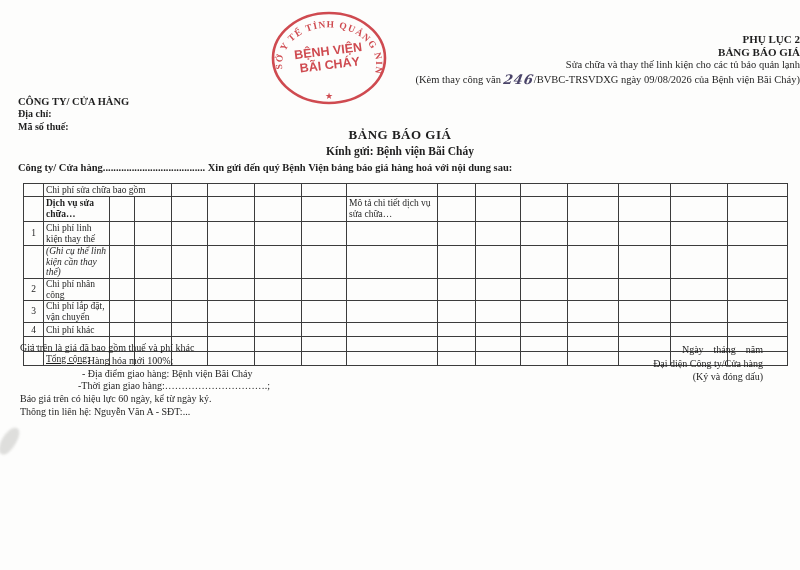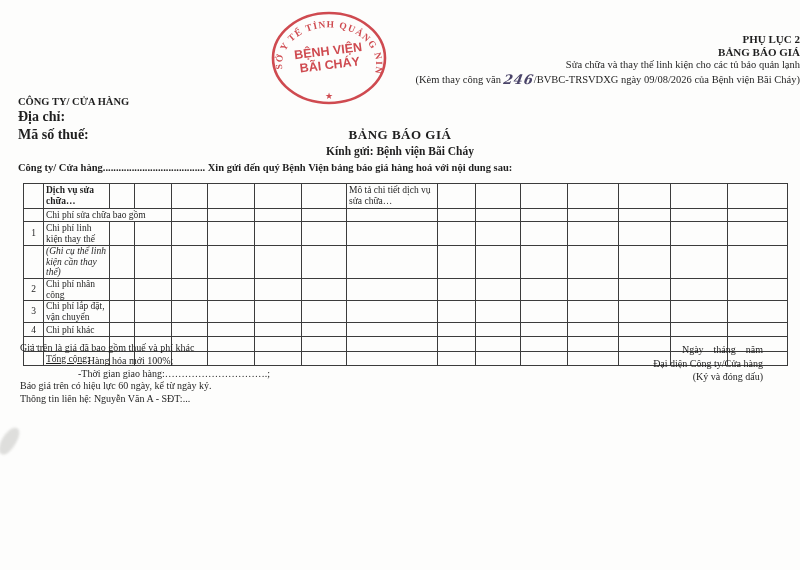--- a/index.html
+++ b/index.html
@@ -22,21 +22,21 @@
     font-style:italic;font-weight:600;
     font-size:13px;color:#4a4468;
     transform:skewX(-10deg) translateY(1px);
     letter-spacing:1px;
   }
   
   .stamp{position:absolute;left:268px;top:8px;width:122px;height:100px;opacity:.82;pointer-events:none;}
   
   .company{position:absolute;left:18px;top:95px;font-weight:bold;line-height:1.25;}
   .company .l1{font-size:10.5px;}
-  .company .l2,.company .l3{font-size:14px;}
+  .company .l2,.company .l3{font-size:10px;}
   
   .title-block{position:absolute;top:127px;left:0;width:100%;text-align:center;line-height:1.3;}
   .title-block .l1{font-weight:bold;font-size:13px;letter-spacing:.5px;}
   .title-block .l2{font-weight:bold;font-size:11.5px;}
   
   .intro{position:absolute;left:18px;top:162px;font-weight:bold;font-size:10.5px;}
   
   .table-wrap{position:absolute;left:23px;top:183px;}
   table{border-collapse:collapse;table-layout:fixed;}
   td{
@@ -114,54 +114,54 @@
           <col style="width: 91px;">
           <col style="width: 38px;">
           <col style="width: 45px;">
           <col style="width: 47px;">
           <col style="width: 51px;">
           <col style="width: 52px;">
           <col style="width: 57px;">
           <col style="width: 60px;">
         </colgroup>
         <tbody>
-          <tr style="height: 25px;">
-            <td></td>
-            <td class="b">Dịch vụ sửa chữa…</td>
-            <td></td>
-            <td></td>
-            <td></td>
-            <td></td>
-            <td></td>
-            <td></td>
-            <td>Mô tả chi tiết dịch vụ sửa chữa…</td>
-            <td></td>
-            <td></td>
-            <td></td>
-            <td></td>
-            <td></td>
-            <td></td>
-            <td></td>
-          </tr>
           <tr style="height: 13px;">
             <td class="c"></td>
             <td colspan="3" style="white-space: nowrap;">Chi phí sửa chữa bao gồm</td>
             <td></td>
             <td></td>
             <td></td>
             <td></td>
             <td></td>
             <td></td>
             <td></td>
             <td></td>
             <td></td>
             <td></td>
             <td></td>
             <td></td>
           </tr>
+          <tr style="height: 25px;">
+            <td></td>
+            <td class="b">Dịch vụ sửa chữa…</td>
+            <td></td>
+            <td></td>
+            <td></td>
+            <td></td>
+            <td></td>
+            <td></td>
+            <td>Mô tả chi tiết dịch vụ sửa chữa…</td>
+            <td></td>
+            <td></td>
+            <td></td>
+            <td></td>
+            <td></td>
+            <td></td>
+            <td></td>
+          </tr>
           <tr style="height: 24px;">
             <td class="c">1</td>
             <td>Chi phí linh kiện thay thế</td>
             <td></td>
             <td></td>
             <td></td>
             <td></td>
             <td></td>
             <td></td>
             <td></td>
@@ -281,20 +281,21 @@
             <td></td>
             <td></td>
           </tr>
         </tbody>
       </table>
   </div>
 
   <div class="terms">
     <div>Giá trên là giá đã bao gồm thuế và phí khác</div>
     <div class="indent">- Hàng hóa mới 100%;</div>
+    <div class="indent">- Địa điểm giao hàng: Bệnh viện Bãi Cháy</div>
     <div class="indent2">-Thời gian giao hàng:………………………….;</div>
     <div>Báo giá trên có hiệu lực 60 ngày, kể từ ngày ký.</div>
     <div>Thông tin liên hệ: Nguyễn Văn A - SĐT:...</div>
   </div>
 
   <div class="signature">
     <div>Ngày&nbsp;&nbsp;&nbsp;&nbsp;tháng&nbsp;&nbsp;&nbsp;&nbsp;năm</div>
     <div>Đại diện Công ty/Cửa hàng</div>
     <div>(Ký và đóng dấu)</div>
   </div>

